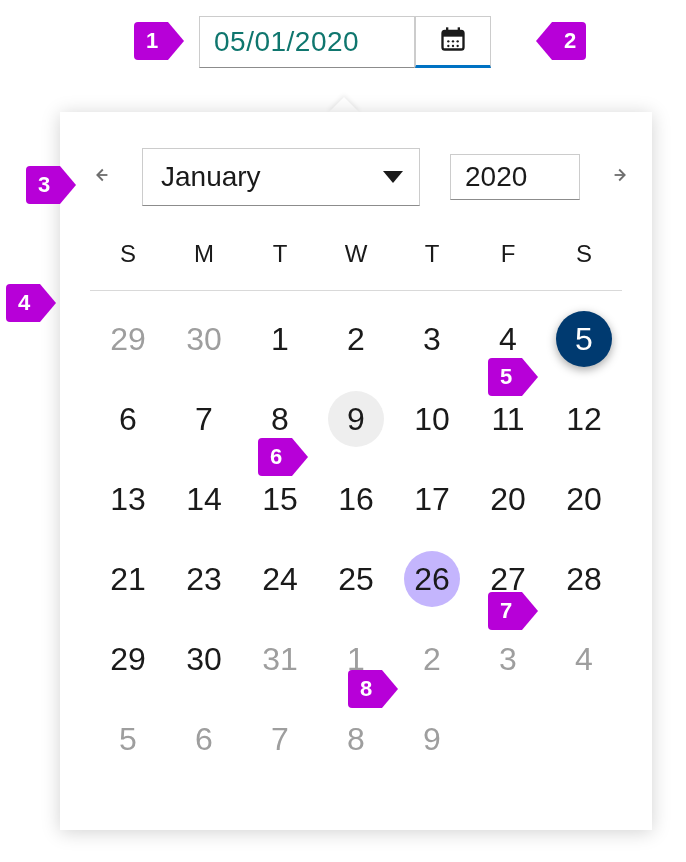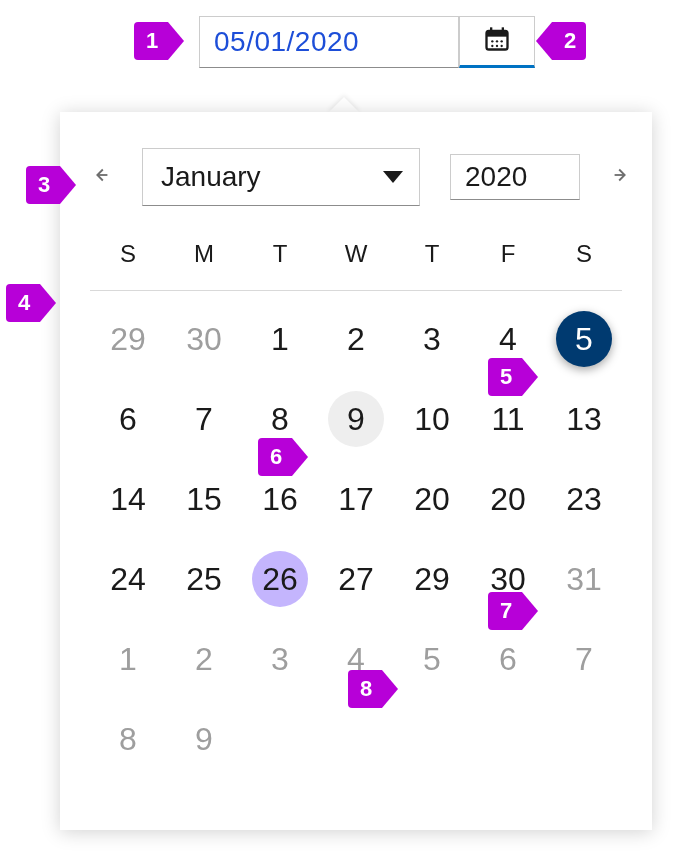--- a/index.html
+++ b/index.html
@@ -15,31 +15,31 @@
   
   .date-row {
     position: absolute;
     top: 16px;
     left: 199px;
     display: flex;
     align-items: stretch;
     height: 52px;
   }
   .date-input-box {
-    width: 260px;
+    width: 216px;
     height: 52px;
     border: 1px solid #ccc;
     border-bottom: 1px solid #8c8c8c;
     background: #fff;
     display: flex;
     align-items: center;
     padding: 0 14px;
     font-size: 28px;
     letter-spacing: 0.5px;
-    color: #1d4ed8;
+    color: #0f766e;
   }
   .cal-button {
     width: 76px;
     height: 52px;
     border: 1px solid #ccc;
     border-bottom: 3px solid #0072c3;
     background: #fff;
     display: flex;
     align-items: center;
     justify-content: center;
@@ -298,54 +298,63 @@
       <div class="cell hover">
         <div class="circle">9</div>
       </div>
       <div class="cell">
         <div class="circle">10</div>
       </div>
       <div class="cell">
         <div class="circle">11</div>
       </div>
       <div class="cell">
+        <div class="circle">12</div>
+      </div>
+      <div class="cell">
         <div class="circle">13</div>
       </div>
       <div class="cell">
         <div class="circle">14</div>
       </div>
       <div class="cell">
         <div class="circle">15</div>
       </div>
       <div class="cell">
         <div class="circle">16</div>
       </div>
       <div class="cell">
         <div class="circle">17</div>
       </div>
       <div class="cell">
         <div class="circle">20</div>
       </div>
       <div class="cell">
         <div class="circle">20</div>
+      </div>
+      <div class="cell">
+        <div class="circle">21</div>
       </div>
       <div class="cell">
         <div class="circle">23</div>
       </div>
       <div class="cell">
         <div class="circle">24</div>
       </div>
       <div class="cell">
         <div class="circle">25</div>
       </div>
       <div class="cell today">
         <div class="circle">26</div>
       </div>
       <div class="cell">
         <div class="circle">27</div>
+      </div>
+      <div class="cell">
+        <div class="circle">28</div>
       </div>
       <div class="cell">
         <div class="circle">29</div>
       </div>
       <div class="cell">
         <div class="circle">30</div>
       </div>
       <div class="cell out">
         <div class="circle">31</div>
       </div>

